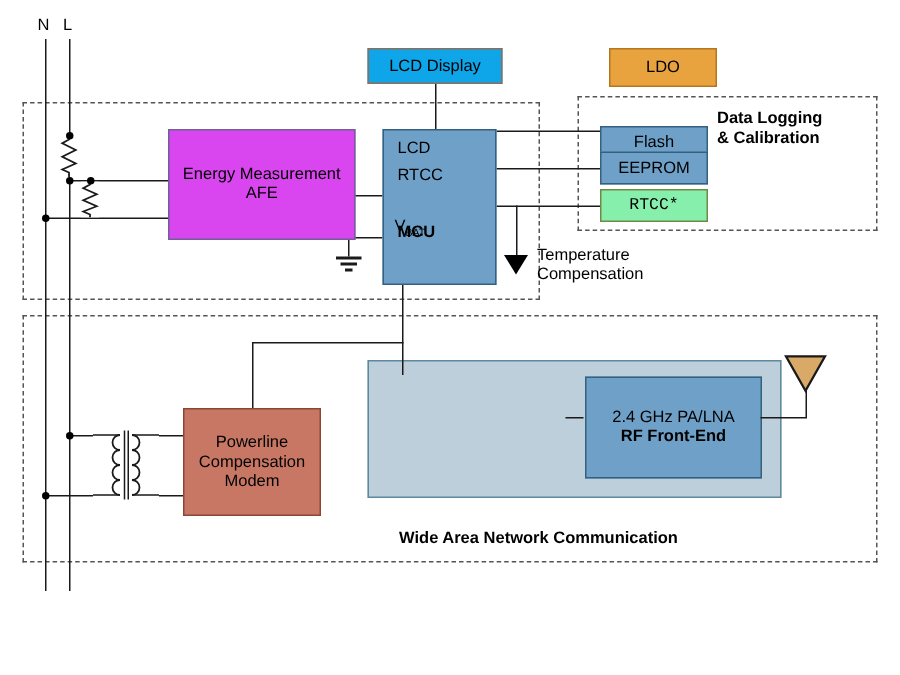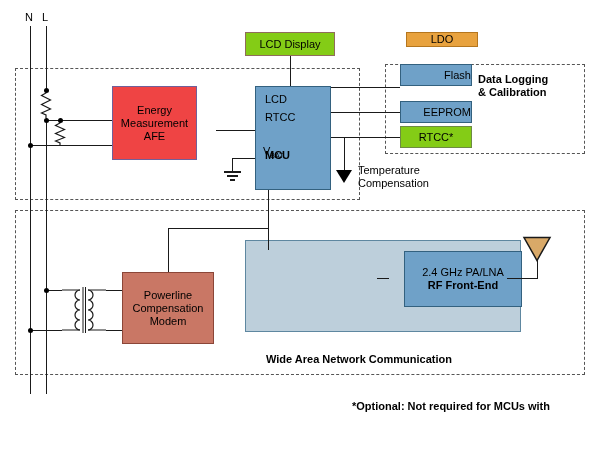--- a/index.html
+++ b/index.html
@@ -7,42 +7,42 @@
          font-family:"Liberation Sans",sans-serif;font-size:11px;color:#000;overflow:hidden;}
   .wire{position:absolute;background:#1a1a1a;}
   .hw{height:1px;}
   .vw{width:1px;}
   .dash{position:absolute;border:1px dashed #555;box-sizing:border-box;background:transparent;}
   .box{position:absolute;box-sizing:border-box;display:flex;flex-direction:column;align-items:center;
        justify-content:center;text-align:center;line-height:13px;border:1px solid #000;}
   .dot{position:absolute;width:5px;height:5px;border-radius:50%;background:#000;}
   .lbl{position:absolute;line-height:13px;}
   .b{font-weight:bold;}
-  .lcd-display{left:245px;top:32px;width:90px;height:24px;background:#84cc16;border-color:#8F6D5B;}
-  .ldo{left:406px;top:32px;width:72px;height:15px;background:#E8A23E;border-color:#B5761E;}
-  .afe{left:112px;top:86px;width:85px;height:74px;background:#ef4444;border-color:#70609A;padding:4px;}
+  .lcd-display{left:245px;top:32px;width:90px;height:24px;background:#0ea5e9;border-color:#8F6D5B;}
+  .ldo{left:406px;top:32px;width:72px;height:26px;background:#E8A23E;border-color:#B5761E;}
+  .afe{left:112px;top:86px;width:125px;height:74px;background:#d946ef;border-color:#70609A;padding:4px;}
   .mcu{left:255px;top:86px;width:76px;height:104px;background:#6FA1C8;border-color:#33617F;display:block;}
   .mem{left:400px;width:72px;height:22px;background:#6FA1C8;border-color:#33617F;}
-  .rtccbox{background:#84cc16;border-color:#6E8A44;}
+  .rtccbox{background:#86efac;border-color:#6E8A44;font-family:Liberation Mono, monospace;}
   .modem{left:122px;top:272px;width:92px;height:72px;background:#C97765;border-color:#8B4638;padding:2px;}
   .wireless{left:245px;top:240px;width:276px;height:92px;background:#BDCFDB;border-color:#5E87A0;display:block;}
   .bluebox{background:#6FA1C8;border-color:#33617F;}
   sub{font-size:7px;}
 </style>
 </head>
 <body>
 
 <div class="stage">
 
   <div class="dash" style="left:15px;top:68px;width:345px;height:132px;"></div>
   <div class="dash" style="left:385px;top:64px;width:200px;height:90px;"></div>
   <div class="dash" style="left:15px;top:210px;width:570px;height:165px;"></div>
 
   <div class="box wireless">
-    <div class="box bluebox" style="left:144px;top:10px;width:118px;height:56px;margin-left:14px;">
+    <div class="box bluebox" style="left:144px;top:10px;width:118px;height:68px;">
       <div>2.4 GHz PA/LNA</div>
       <div class="b">RF Front-End</div>
     </div>
   </div>
 
   <div class="wire vw" style="left:30px;top:26px;height:368px;"></div>
   <div class="wire vw" style="left:46px;top:26px;height:368px;"></div>
   <div class="wire vw" style="left:290px;top:56px;height:30px;"></div>
   <div class="wire hw" style="left:331px;top:87px;width:69px;"></div>
   <div class="wire hw" style="left:331px;top:112px;width:69px;"></div>
@@ -91,24 +91,24 @@
 
   <div class="box mcu">
     <span class="lbl" style="left:9px;top:6px;">LCD</span>
     <span class="lbl" style="left:9px;top:24px;">RTCC</span>
     <span class="lbl" style="left:7px;top:58px;">
       <span>V</span><sub>BAT</sub>
     </span>
     <span class="lbl b" style="left:9px;top:62px;">MCU</span>
   </div>
 
-  <div class="box mem" style="top:64px;align-items:flex-end;">
+  <div class="box mem" style="top:84px;">
     <div>Flash</div>
   </div>
-  <div class="box mem" style="top:101px;align-items:flex-end;">
+  <div class="box mem" style="top:101px;">
     <div>EEPROM</div>
   </div>
   <div class="box mem rtccbox" style="top:126px;">
     <div>RTCC*</div>
   </div>
 
   <div class="box modem">
     <div>Powerline Compensation Modem</div>
   </div>
 
@@ -140,16 +140,15 @@
   </div>
 
   <div class="lbl b" style="left:478px;top:73px;width:106px;">
     <div>Data Logging</div>
     <div>&amp; Calibration</div>
   </div>
 
   <div class="lbl b" style="left:209px;top:353px;width:300px;text-align:center;">Wide Area Network Communication</div>
 
   <div class="lbl b" style="left:318px;top:399px;width:266px;text-align:center;line-height:14px;">
-    <div>*Optional: Not required for MCUs with</div>
   </div>
 
 </div>
 
 </body></html>

